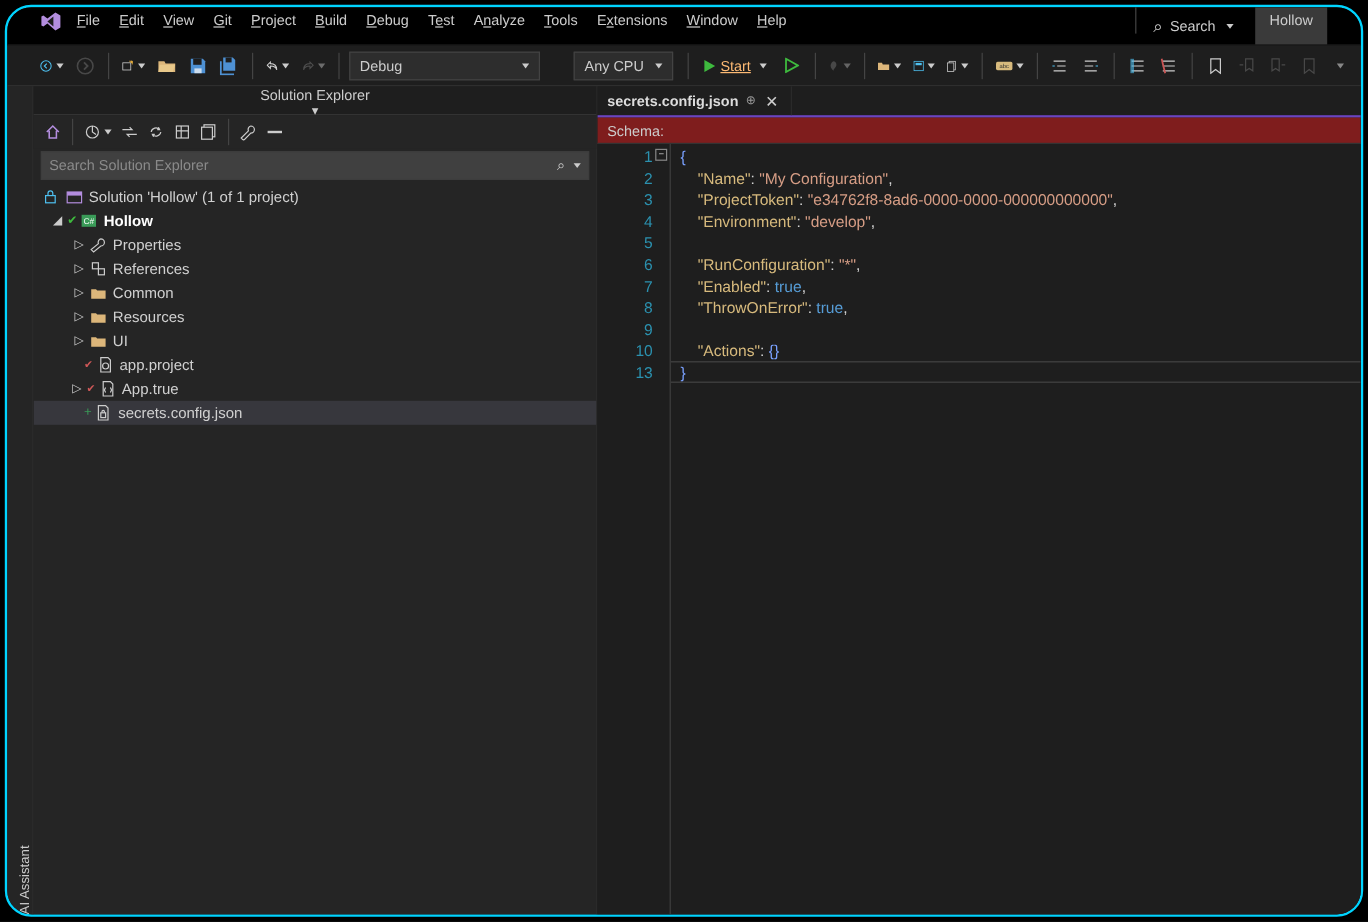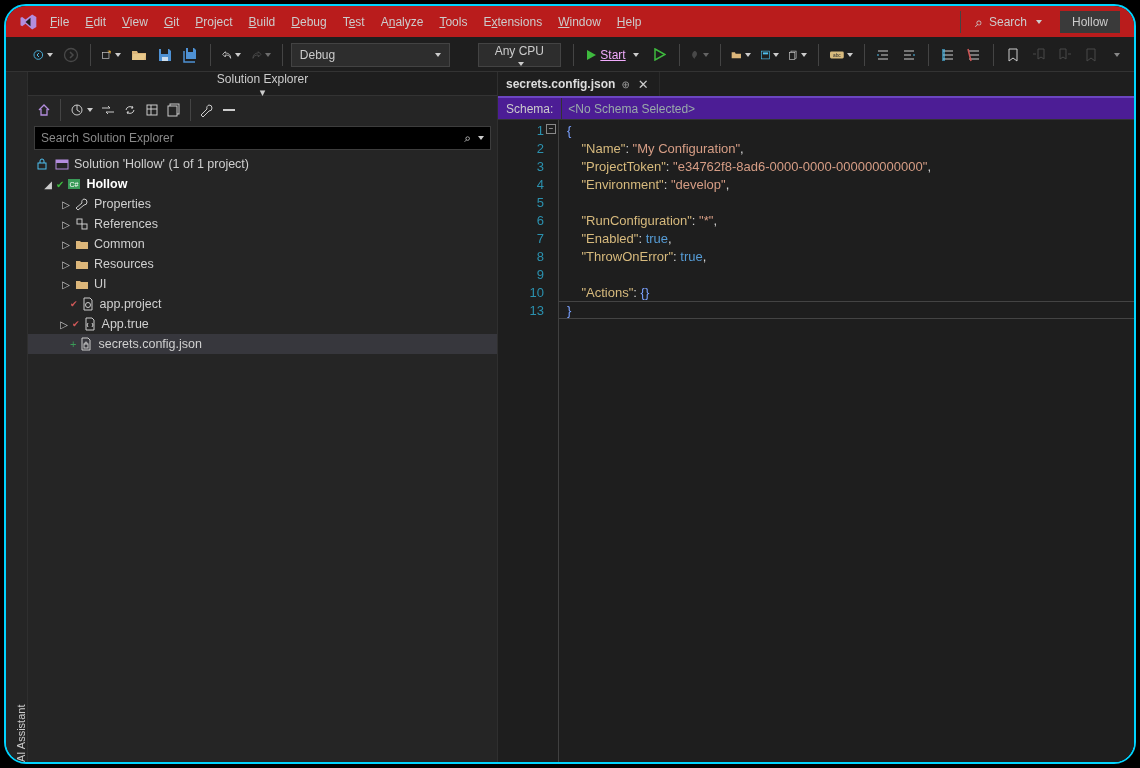--- a/index.html
+++ b/index.html
@@ -1,71 +1,71 @@
 <!DOCTYPE html>
 <html><head>
 <meta charset="utf-8">
 <style>
 * { margin: 0; padding: 0; box-sizing: border-box; font-family: 'Segoe UI', Tahoma, sans-serif; -webkit-font-smoothing: antialiased; }
 body { background: #000; width: 1140px; height: 768px; overflow: hidden; position:relative; }
 .frame { position: absolute; inset: 4px; border: 2px solid #00d4ff; border-radius: 22px; background: #1e1e1e; overflow: hidden; color: #ccc; display:flex; flex-direction:column; }
 
 
-.menubar { display:flex; align-items:center; height:32px; background:#b91c1c; padding:0 8px; gap:0; border-bottom:1px solid #1e1e1e; flex:none; }
+.menubar { display:flex; height:32px; background:#000000; padding:0 22px; gap:0; border-bottom:1px solid #1e1e1e; flex:none; }
 .logo { width:28px; height:24px; display:flex; align-items:center; justify-content:center; }
 .logo svg { width:20px; height:20px; }
 .menu-item { padding:4px 8px; font-size:12px; color:#ccc; cursor:default; }
 .menu-item .u { text-decoration:underline; }
 .menu-spacer { flex:1; }
 .search-group { display:flex; align-items:center; gap:6px; padding:0 10px; font-size:12px; color:#ccc; }
 .search-group .mag { font-size:14px; line-height:1;}
 .sln-badge { background:#3a3a3a; padding:4px 12px; font-size:12px; color:#ccc; margin-left:8px; margin-right:6px;}
 
 
 .toolbar { display:flex; align-items:center; height:34px; background:#1e1e1e; padding:2px 6px 2px 24px; gap:4px; border-bottom:1px solid #333; flex:none; }
 .tb-btn { display:flex; align-items:center; justify-content:center; min-width:22px; height:24px; padding:0 3px; cursor:default; position:relative; }
 .tb-btn svg { display:block; }
 .tb-sep { width:1px; height:22px; background:#444; margin:0 4px; }
 .tb-caret { width:0; height:0; border-left:3px solid transparent; border-right:3px solid transparent; border-top:4px solid #ccc; margin-left:3px; }
 .tb-combo { display:flex; align-items:center; height:24px; background:#2d2d2d; border:1px solid #434343; padding:0 8px; min-width:0; font-size:12px; color:#ccc; }
 .tb-combo.wide { width:198px; }
 .tb-combo.med { width:100px; }
 .tb-combo .fill { flex:1; }
-.tb-start { display:flex; align-items:center; gap:4px; font-size:12px; color:#f0abfc; height:24px; padding:0 6px;text-decoration:underline; }
+.tb-start { display:flex; align-items:center; gap:4px; font-size:12px; color:#fdba74; height:24px; padding:0 6px;text-decoration:underline; }
 .play-g { width:0;height:0;border-left:9px solid #3eba3e;border-top:5px solid transparent;border-bottom:5px solid transparent;}
 
 
 .main { flex:1; display:flex; min-height:0; }
 .sidebar-rail { width:22px; background:#252525; border-right:1px solid #2f2f2f; writing-mode:vertical-rl; text-orientation:mixed; display:flex; flex-direction:column; gap:16px; padding-top:8px; font-size:11px; color:#ccc;}
 .sidebar-rail span { transform:rotate(180deg); display:inline-block; cursor:default;}
 .explorer { width:470px; background:#252525; display:flex; flex-direction:column; border-right:1px solid #2f2f2f; }
 .panel-hdr { display:flex; align-items:center; height:24px; padding:0 6px; background:#1e1e1e; font-size:12px; color:#ccc; border-bottom:1px solid #333;flex-direction:column;}
 .panel-hdr .ttl { flex:1; }
 .panel-hdr .ico { width:18px; height:18px; display:flex; align-items:center; justify-content:center; color:#ccc; font-size:11px; cursor:default;}
 .panel-toolbar { display:flex; align-items:center; height:28px; padding:0 6px; gap:2px; background:#252525;}
 .panel-toolbar .tb-btn { height:22px; min-width:20px;}
-.search-box { margin:2px 6px; height:24px; display:flex; align-items:center; background:#000000; border:1px solid #3d3d3d; padding:0 6px; font-size:12px; color:#8a8a8a;}
+.search-box { margin:2px 6px; height:24px; display:flex; align-items:center; background:#404040; border:1px solid #3d3d3d; padding:0 6px; font-size:12px; color:#8a8a8a;}
 .search-box .fill { flex:1; color:#8a8a8a; }
 .search-box .mag { font-size:12px; color:#ccc; margin-right:4px;}
 .tree { flex:1; overflow:auto; font-size:12.5px; padding-top:2px; }
 .tree-row { display:flex; align-items:center; height:20px; padding-left:8px; color:#d0d0d0; white-space:nowrap;text-align:center;}
 .tree-row.sel { background:#37373d; }
 .tw { display:inline-flex; align-items:center; justify-content:center; width:12px; height:12px; font-size:10px; color:#ccc; margin-right:2px;}
 .tw.empty { visibility:hidden; }
 .ti { display:inline-flex; align-items:center; justify-content:center; width:16px; height:16px; margin-right:4px; }
 .ti svg { width:14px; height:14px; }
 .bold { font-weight:600; color:#fff; }
 
 
 .editor { flex:1; display:flex; flex-direction:column; background:#1e1e1e; min-width:0;}
 .tabbar { display:flex; height:26px; border-bottom:2px solid #6b45c1; background:#1e1e1e;}
 .tab { display:flex; align-items:center; padding:0 8px; font-size:12px; color:#ddd; border-right:1px solid #2a2a2a; gap:6px; cursor:default; position:relative;}
 .tab .pin { font-size:10px; color:#999;}
 .tab .close { font-size:13px; color:#ccc; line-height:1; padding:0 2px;}
-.schema-row { display:flex; align-items:center; height:22px; font-size:12px; color:#9aa; border-bottom:1px solid #333; background:#4c1d95;}
+.schema-row { display:flex; align-items:center; height:22px; font-size:12px; color:#9aa; border-bottom:1px solid #333; background:#7f1d1d;}
 .schema-row .lbl { padding:0 8px; color:#ccc;}
 .schema-row .val { flex:1; padding:0 6px; border-left:1px solid #333; height:100%; display:flex; align-items:center;}
 .code { flex:1; display:flex; font-family:Consolas, 'Courier New', monospace; font-size:13px; background:#1e1e1e; overflow:auto; position:relative;}
 .gutter { width:60px; text-align:right; color:#2b91af; padding:2px 14px 2px 2px; user-select:none; background:#1e1e1e; position:relative;}
 .gutter .ln { height:18px; line-height:18px; position:relative;}
 .code-body { flex:1; padding:2px 0; position:relative; border-left:1px solid #404040;}
 .cline { height:18px; line-height:18px; white-space:pre; padding-left:8px;}
 .cline.last-border { border-top:1px solid #444; border-bottom:1px solid #444; margin-top:-1px;}
 .tok-br { color:#7aa1ff; }
 .tok-key { color:#d7ba7d; }
@@ -164,21 +164,21 @@
           <path d="M11 2l4 4-4 4V7c-4 0-7 1-8 5 0-6 4-8 8-8z" fill="none" stroke="#888" stroke-width="1.3"></path>
         </svg>
         <span class="tb-caret"></span>
       </div>
     <div class="tb-sep"></div>
     <div class="tb-combo wide">
         <span>Debug</span>
         <span class="fill"></span>
         <span class="tb-caret"></span>
       </div>
-    <div class="tb-combo med" style="margin-left:24px;flex-direction:column;">
+    <div class="tb-combo med" style="margin-left:24px;">
         <span>Any CPU</span>
         <span class="fill"></span>
         <span class="tb-caret"></span>
       </div>
     <div class="tb-sep" style="margin-left:8px;"></div>
     <div class="tb-start">
         <span class="play-g"></span>
         <span>Start</span>
         <span class="tb-caret"></span>
       </div>
@@ -460,23 +460,20 @@
     <div class="editor">
       <div class="tabbar">
         <div class="tab">
           <span style="font-weight:600;">secrets.config.json</span>
           <span class="pin">⊕</span>
           <span class="close">✕</span>
         </div>
       </div>
       <div class="schema-row">
         <span class="lbl">Schema:</span>
-        <span class="val">
-            <span>&lt;No Schema Selected&gt;</span>
-          </span>
       </div>
       <div class="code">
         <div class="gutter">
           <div class="ln">1</div>
           <div class="ln">2</div>
           <div class="ln">3</div>
           <div class="ln">4</div>
           <div class="ln">5</div>
           <div class="ln">6</div>
           <div class="ln">7</div>

